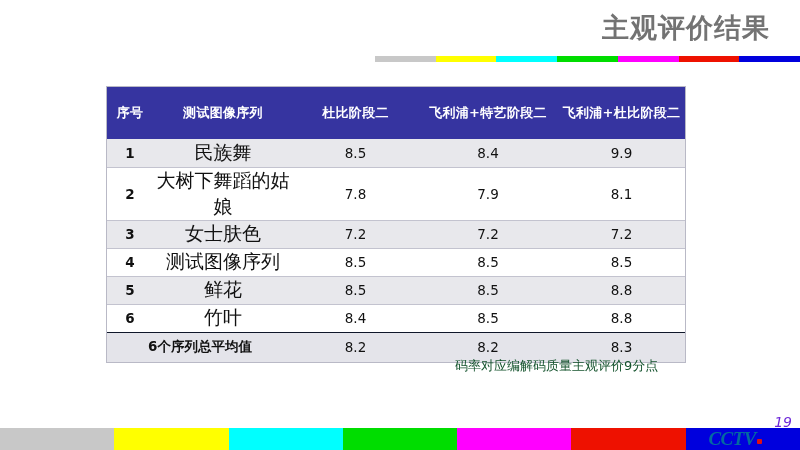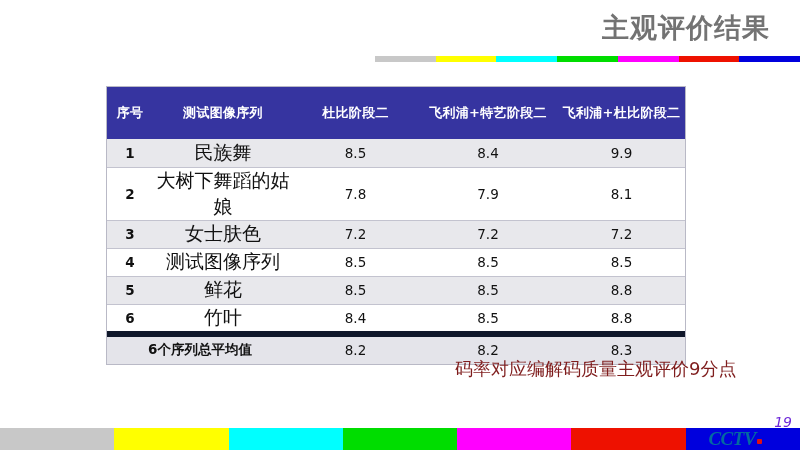--- a/index.html
+++ b/index.html
@@ -120,40 +120,40 @@
   }
   tbody td {
     font-size: 13.5px;
     color: #111111;
     text-align: center;
     vertical-align: middle;
     border-top: 1px solid #c3c3cf;
   }
   tbody tr.total td {
     font-weight: bold;
-    border-top: 6px solid #0f172a;
+    border-top: 1px solid #0f172a;
   }
   tbody tr.total td.val { font-weight: normal; }
   td.idx { font-weight: bold; font-size: 13.5px; }
   td.name { font-size: 19px; }
   tbody tr:first-child td { border-top: none; }
 
   .col-idx  { width: 46px; }
   .col-name { width: 140px; }
   .col-v1   { width: 125px; }
   .col-v2   { width: 140px; }
   .col-v3   { width: 127px; }
 
   
   .caption {
     position: absolute;
     left: 455px;
     top: 357px;
-    font-size: 18px;
-    color: #7f1d1d;
+    font-size: 13px;
+    color: #14532d;
     white-space: nowrap;
   }
 </style>
 </head>
 <body>
 
 <div class="slide-title">主观评价结果</div>
 
 <div class="colorbar colorbar-top">
   <div class="seg" style="background:#c8c8c8"></div>

